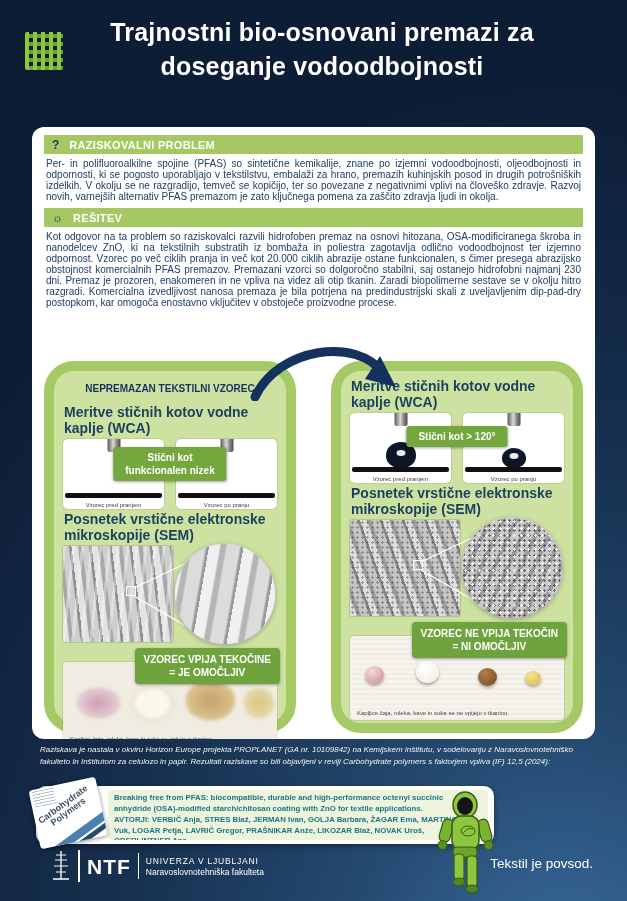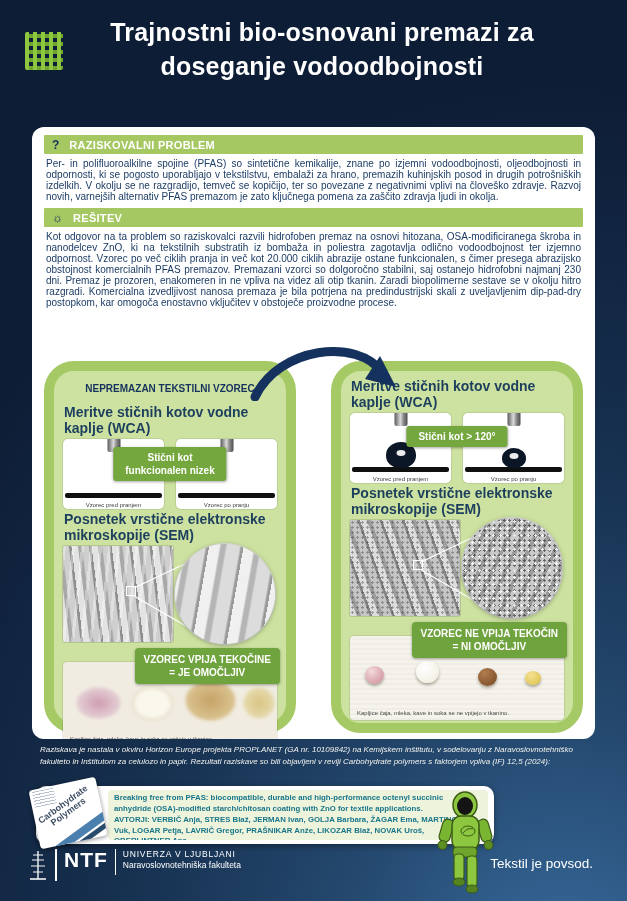--- a/index.html
+++ b/index.html
@@ -201,21 +201,21 @@
     background:#274b6b; transform:rotate(-24deg);
   }
   .pub-text {
     position:absolute; left:72px; top:4px; right:6px; bottom:4px;
     background:#eef3db; border-radius:4px; padding:3px 6px; box-sizing:border-box;
     color:#19768a; font-size:7.8px; font-weight:bold; line-height:1.35; overflow:hidden;
   }
   .pub-title { margin:0 0 1px 0; }
 
   .ntf-row {
-    position:absolute; left:28px; top:849px; display:flex; color:#ffffff;
+    position:absolute; left:51px; top:849px; display:flex; align-items:center; color:#ffffff;
   }
   .uni-emblem { margin-right:7px; opacity:.95; }
   .ntf-sep1 { width:2px; height:32px; background:#ffffff; margin-right:7px; }
   .ntf-abbr { font-size:21px; font-weight:bold; letter-spacing:1px; margin-right:7px; line-height:1; }
   .ntf-sep2 { width:1px; height:26px; background:#ffffff; margin-right:7px; }
   .ntf-lines { display:flex; flex-direction:column; gap:1px; }
   .ntf-line1 { font-size:8.5px; font-weight:normal; letter-spacing:.8px; }
   .ntf-line2 { font-size:8.5px; }
 
   .slogan {

